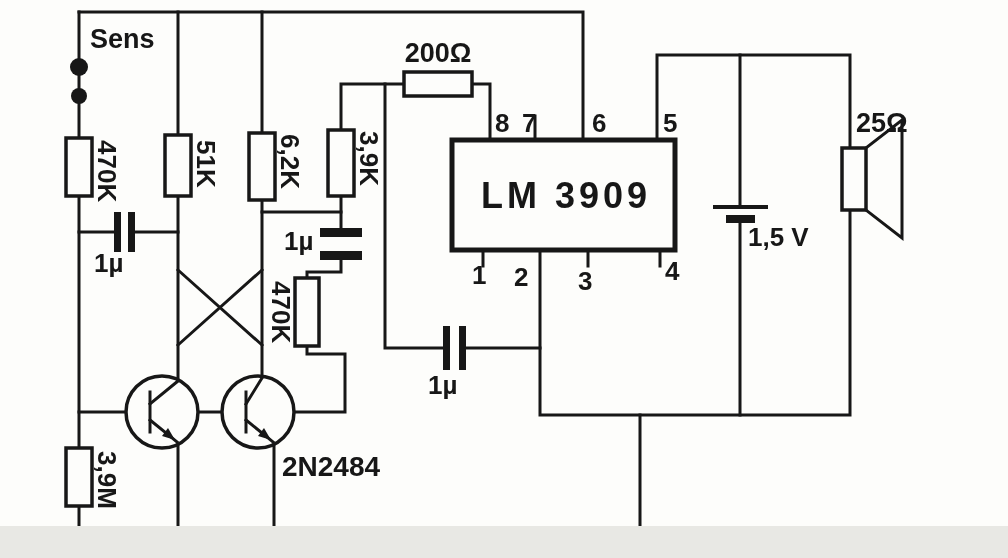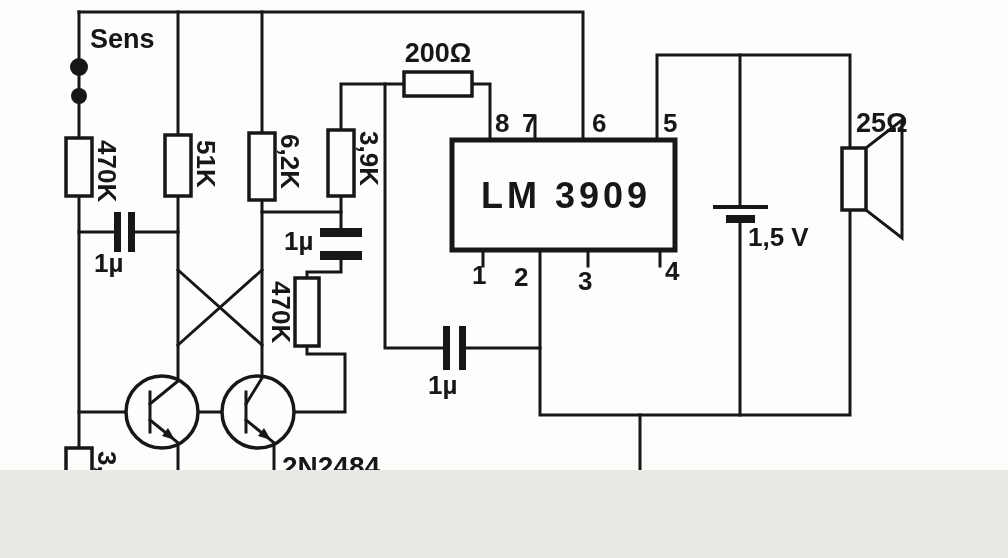--- a/index.html
+++ b/index.html
@@ -1,18 +1,18 @@
 <!DOCTYPE html>
 <html><head>
 <meta charset="utf-8">
 <style>
   html,body{margin:0;padding:0;background:#e8e8e4;}
   .canvas{
     position:relative;
-    width:1008px;height:470px;
+    width:1008px;height:526px;
     background:#fdfdfb;
     overflow:hidden;
     font-family:"Liberation Sans",sans-serif;
   }
   svg{display:block}
   .wire{stroke:#171717;stroke-width:3;fill:none;stroke-linecap:square;}
   .thick{stroke:#171717;stroke-width:5;fill:none;}
   .comp{stroke:#171717;stroke-width:3.5;fill:#fdfdfb;}
   .plate{fill:#171717;stroke:none;}
   text{font-family:"Liberation Sans",sans-serif;font-weight:700;fill:#171717;}

